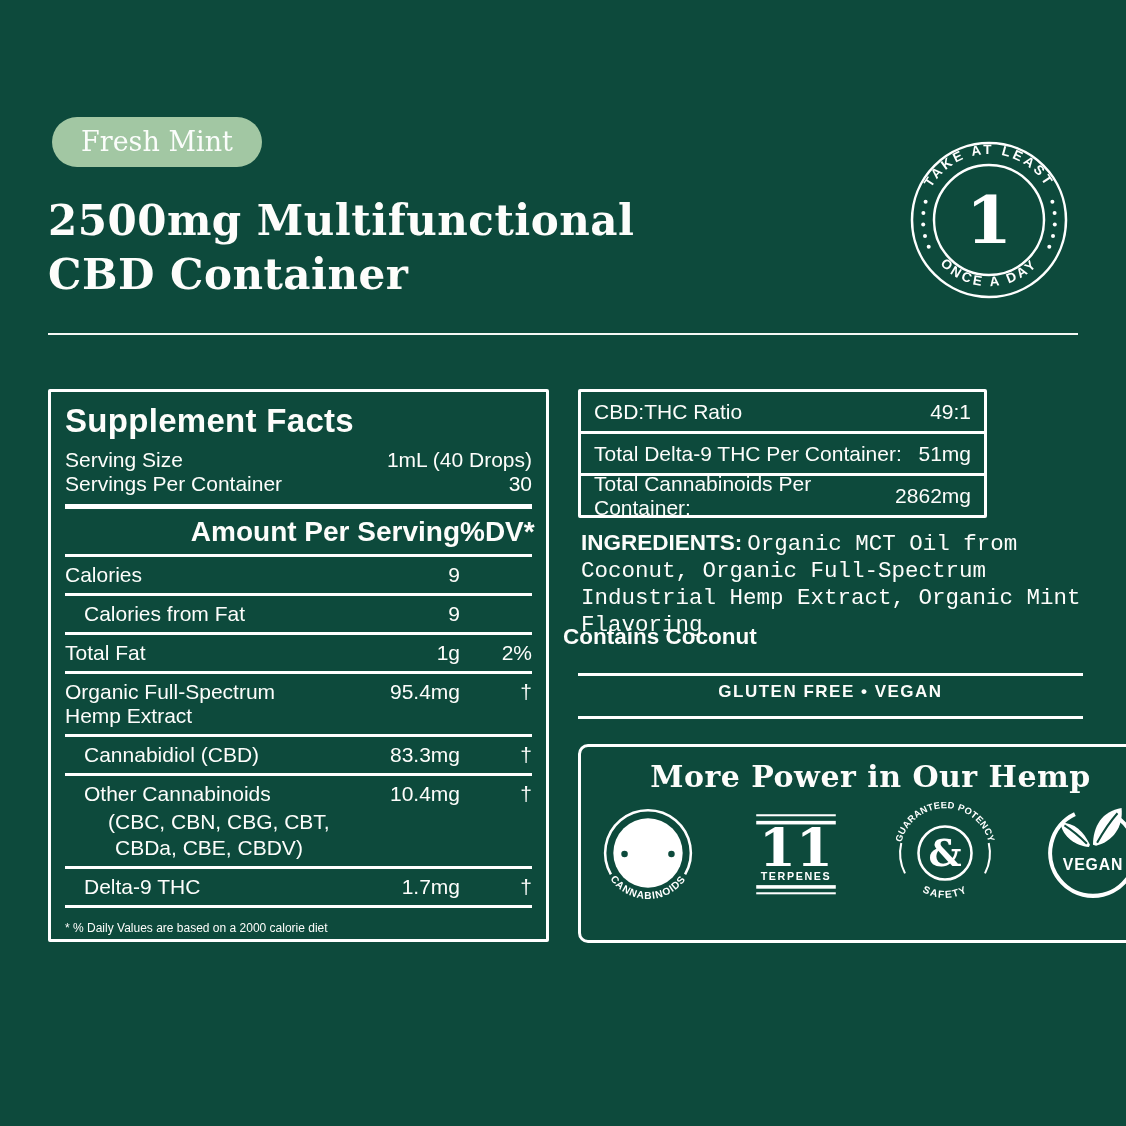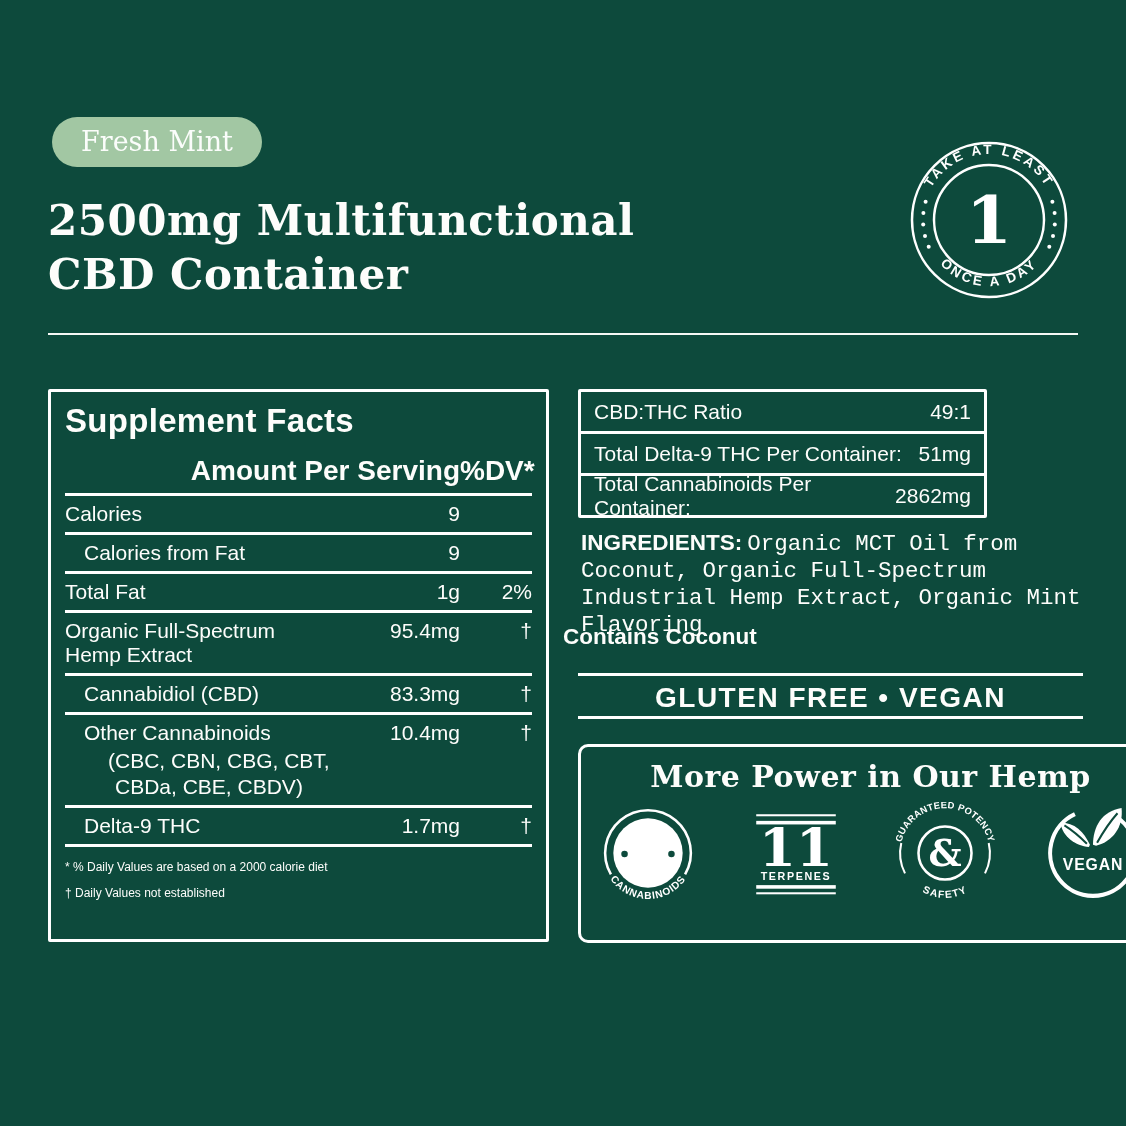--- a/index.html
+++ b/index.html
@@ -43,21 +43,21 @@
       border-radius:2px;box-sizing:border-box;}
   .ptrow{display:flex;align-items:center;height:39px;padding:0 13px;font-size:21px;}
   .ptrow + .ptrow{border-top:3px solid #fff;}
   .ptrow .lab{flex:1;}
   .ingredients{position:absolute;left:581px;top:530px;width:502px;font-size:22.5px;line-height:26px;}
   .ingredients b{font-weight:bold;}
   .ing-text{margin-left:5px;font-family:Liberation Mono, monospace;}
   .allergen{position:absolute;left:563px;top:624px;font-size:22.5px;font-weight:bold;}
   .banner-line{position:absolute;left:578px;width:505px;height:3px;background:#fff;}
   .diet-banner{position:absolute;left:578px;top:682px;width:505px;text-align:center;
-      font-weight:bold;font-size:28px;letter-spacing:1.5px;}
+      font-weight:bold;font-size:17px;letter-spacing:1.5px;}
 
   
   .power-box{position:absolute;left:578px;top:744px;width:585px;height:199px;border:3px solid #fff;
       border-radius:10px;box-sizing:border-box;}
   .power-title{text-align:center;font-family:"DejaVu Serif",serif;font-weight:bold;
       font-size:30px;padding-top:12px;letter-spacing:.5px;}
   .badges-row{display:flex;justify-content:space-between;align-items:center;padding:8px 16px 0;}
   .badges-row svg{display:block;}
   svg text{fill:#fff;}
 </style>
@@ -99,20 +99,30 @@
         <circle cx="146.6" cy="74.1" r="2"></circle>
       <circle cx="144.4" cy="62.8" r="2"></circle>
     </g>
   </svg>
 
   <div class="top-divider"></div>
 
   <div class="facts-panel">
     <div class="facts-title">Supplement Facts</div>
 
+    <div class="serving-block">
+      <div class="srow">
+        <span class="lab">Serving Size</span>
+        <span class="val">1mL (40 Drops)</span>
+      </div>
+      <div class="srow">
+        <span class="lab">Servings Per Container</span>
+        <span class="val">30</span>
+      </div>
+    </div>
 
     <div class="facts-head">
       <span class="amount-h">Amount Per Serving</span>
       <span class="dv-h">%DV*</span>
     </div>
 
     <div class="facts-row">
       <span class="name">Calories</span>
       <span class="amount">9</span>
       <span class="dv"></span>

